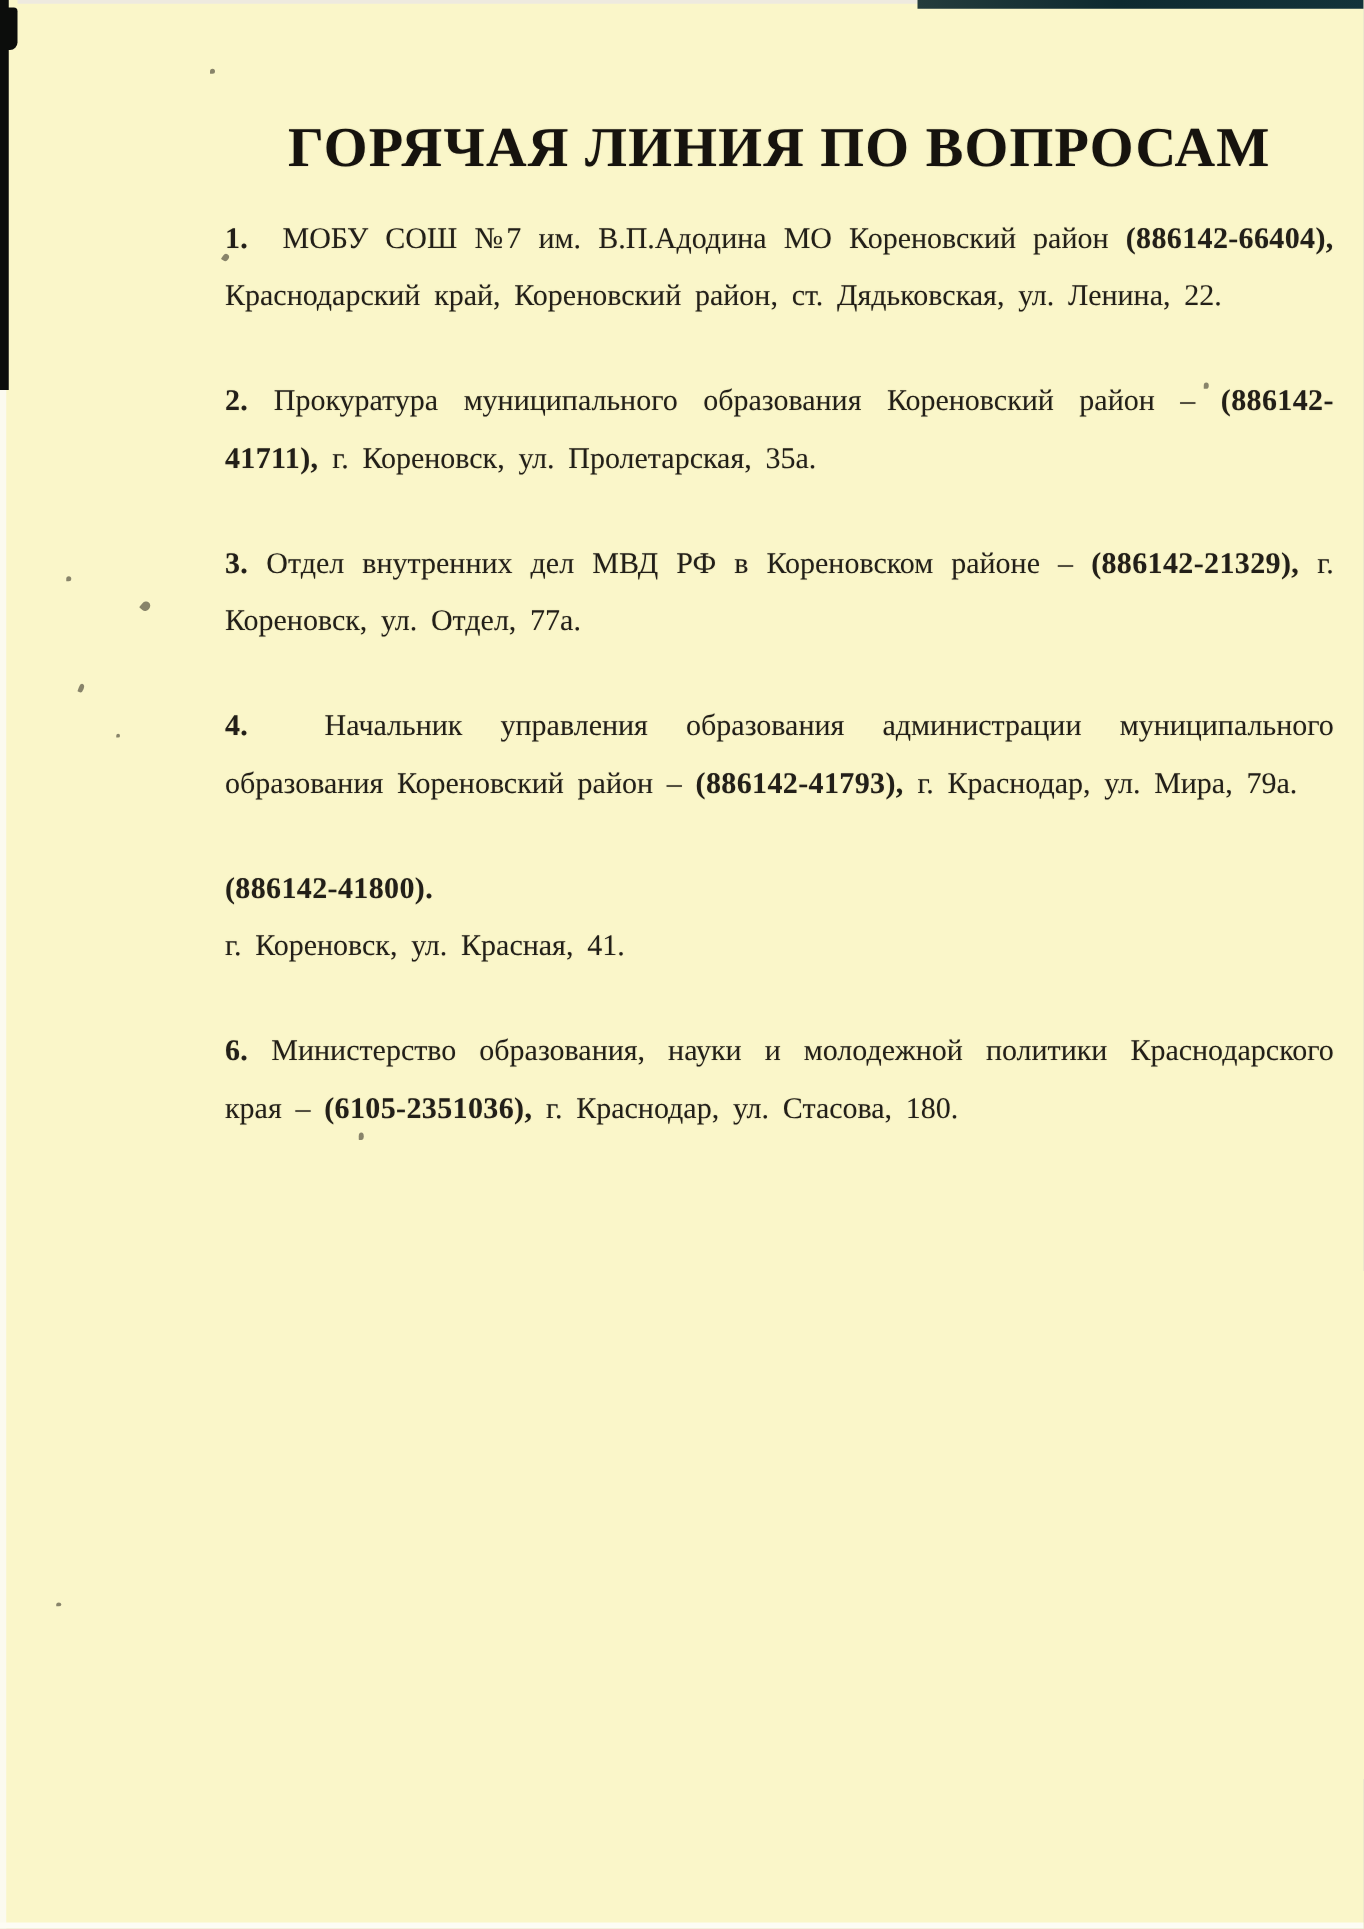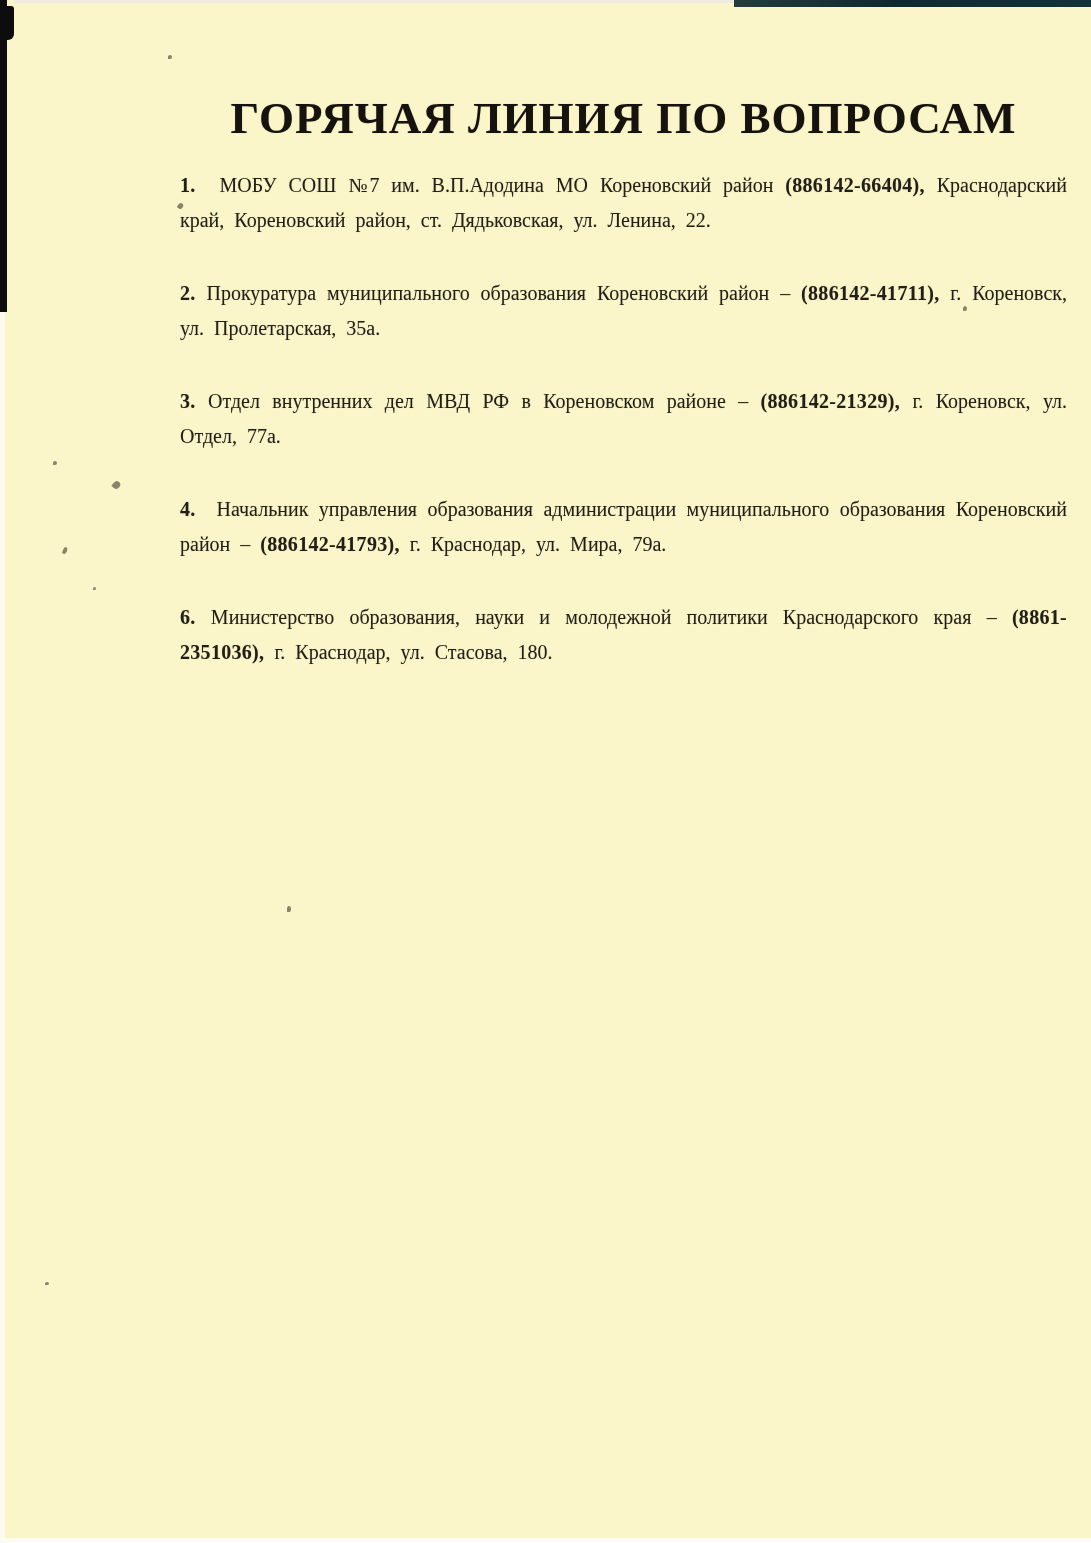--- a/index.html
+++ b/index.html
@@ -13,21 +13,21 @@
   }
   .content{position:absolute;left:148px;width:887px;top:93px;margin-left:32px;}
   .doc-title{
     text-align:center;font-weight:700;
     font-size:45px;line-height:51px;letter-spacing:1px;
     color:var(--title-ink,#16130e);
     text-shadow:0 0 1px rgba(40,35,20,.35);
   }
   .items{margin-top:24px;}
   p.item{
-    font-size:20px;line-height:35px;
+    font-size:24px;line-height:46px;
     text-align:justify;word-spacing:5px;
     margin:0 0 38px 0;
     text-shadow:0 0 1px rgba(50,45,25,.25);
   }
   p.item b{font-weight:700;letter-spacing:.3px;}
   p.item.justify-last{text-align-last:justify;margin-bottom:0;}
   p.item.plain-tail{text-align:left;text-align-last:left;margin-top:0;}
   
   .edge{position:absolute;}
   .edge-left-black{left:0;top:0;width:7px;height:312px;background:#0c0d0c;}
@@ -70,19 +70,20 @@
     <div class="items">
 
       <p class="item"><b>1.</b><span>&nbsp; МОБУ СОШ №7 им. В.П.Адодина МО Кореновский район </span><b>(886142-66404),</b><span> Краснодарский край, Кореновский район, ст. Дядьковская, ул. Ленина, 22.</span></p>
 
       <p class="item"><b>2.</b><span> Прокуратура муниципального образования Кореновский район – </span><b>(886142-41711),</b><span> г. Кореновск, ул. Пролетарская, 35а.</span></p>
 
       <p class="item"><b>3.</b><span> Отдел внутренних дел МВД РФ в Кореновском районе – </span><b>(886142-21329),</b><span> г. Кореновск, ул. Отдел, 77а.</span></p>
 
       <p class="item"><b>4.</b><span>&nbsp; Начальник управления образования администрации муниципального образования Кореновский район – </span><b>(886142-41793),</b><span> г. Краснодар, ул. Мира, 79а.</span></p>
 
+      <p class="item plain-tail"><b>(886142-41800).</b><br><span>г. Кореновск, ул. Красная, 41.</span></p>
 
-      <p class="item"><b>6.</b><span> Министерство образования, науки и молодежной политики Краснодарского края – </span><b>(8861-2351036),</b><span> г. Краснодар, ул. Стасова, 180.</span></p>
+      <p class="item"><b>6.</b><span> Министерство образования, науки и молодежной политики Краснодарского края – </span><b>(6105-2351036),</b><span> г. Краснодар, ул. Стасова, 180.</span></p>
 
 
     </div>
   </div>
 </div>
 
 </body></html>

